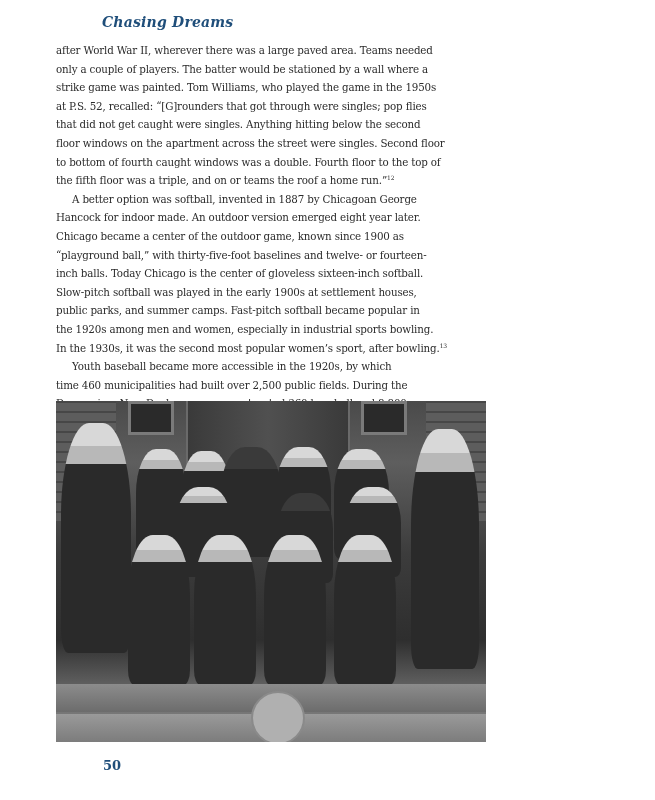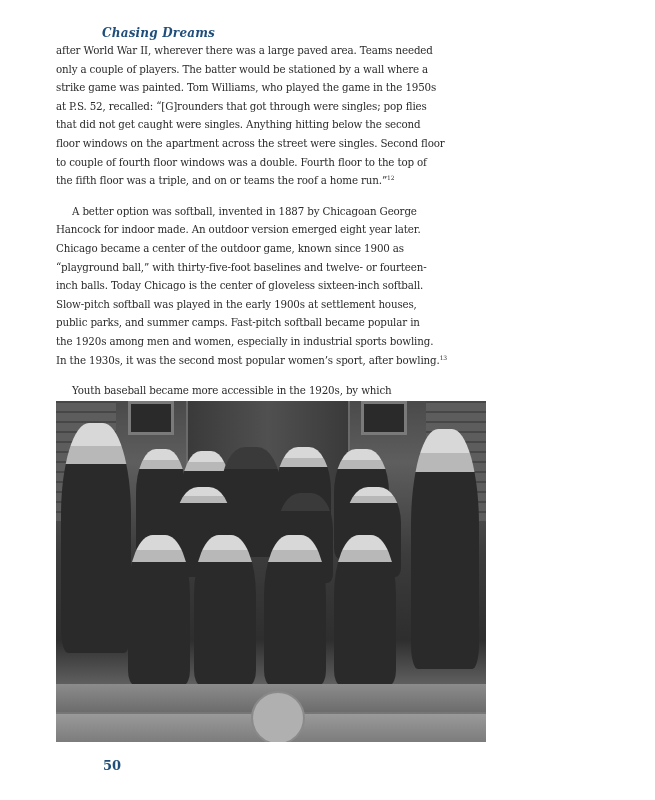--- a/index.html
+++ b/index.html
@@ -1,28 +1,28 @@
 <!DOCTYPE html>
 <html><head>
 <meta charset="utf-8">
 <style>
   html, body { margin: 0; padding: 0; background: #ffffff; }
   body { width: 655px; height: 800px; position: relative; overflow: hidden; }
   .running-head {
-    position: absolute; left: 102px; top: 26px;
+    position: absolute; left: 102px; top: 14px;
     font-family: "DejaVu Serif", serif; font-style: italic; font-weight: bold;
-    font-size: 12px; color: #1f4e7a; letter-spacing: 0.2px;
+    font-size: 14px; color: #1f4e7a; letter-spacing: 0.2px;
   }
   .body-text {
     position: absolute; left: 56px; top: 41px; width: 440px;
     font-family: "DejaVu Serif", serif; font-size: 10.3px; line-height: 18.6px;
     color: #2b2b2b; letter-spacing: -0.15px;
   }
   .body-text .line { white-space: nowrap; display: block; height: 18.6px; }
-  .body-text .indent { padding-left: 16px; margin-top: 12px; }
+  .body-text .indent { padding-left: 16px; }
   sup { font-size: 6px; line-height: 0; vertical-align: super; }
   .photo {
     position: absolute; left: 56px; top: 401px; width: 430px; height: 341px;
     background: linear-gradient(180deg, #4a4a4a 0%, #5e5e5e 18%, #3c3c3c 45%, #2e2e2e 70%, #6a6a6a 86%, #8a8a8a 100%);
     overflow: hidden;
   }
   .photo .wall-l, .photo .wall-r {
     position: absolute; top: 0; height: 120px; width: 60px;
     background: repeating-linear-gradient(0deg, #5d5d5d 0 8px, #474747 8px 10px);
   }
@@ -59,21 +59,21 @@
 
 <div class="running-head">Chasing Dreams</div>
 
 <div class="body-text">
   <span class="line"><span>after World War II, wherever there was a large paved area. Teams needed</span></span>
   <span class="line"><span>only a couple of players. The batter would be stationed by a wall where a</span></span>
   <span class="line"><span>strike game was painted. Tom Williams, who played the game in the 1950s</span></span>
   <span class="line"><span>at P.S. 52, recalled: “[G]rounders that got through were singles; pop flies</span></span>
   <span class="line"><span>that did not get caught were singles. Anything hitting below the second</span></span>
   <span class="line"><span>floor windows on the apartment across the street were singles. Second floor</span></span>
-  <span class="line"><span>to couple of fourth floor windows was a double. Fourth floor to the top of</span></span>
+  <span class="line"><span>to bottom of fourth caught windows was a double. Fourth floor to the top of</span></span>
   <span class="line"><span>the fifth floor was a triple, and on or teams the roof a home run.”</span><sup>12</sup></span>
   <span class="line indent"><span>A better option was softball, invented in 1887 by Chicagoan George</span></span>
   <span class="line"><span>Hancock for indoor made. An outdoor version emerged eight year later.</span></span>
   <span class="line"><span>Chicago became a center of the outdoor game, known since 1900 as</span></span>
   <span class="line"><span>“playground ball,” with thirty-five-foot baselines and twelve- or fourteen-</span></span>
   <span class="line"><span>inch balls. Today Chicago is the center of gloveless sixteen-inch softball.</span></span>
   <span class="line"><span>Slow-pitch softball was played in the early 1900s at settlement houses,</span></span>
   <span class="line"><span>public parks, and summer camps. Fast-pitch softball became popular in</span></span>
   <span class="line"><span>the 1920s among men and women, especially in industrial sports bowling.</span></span>
   <span class="line"><span>In the 1930s, it was the second most popular women’s sport, after bowling.</span><sup>13</sup></span>

